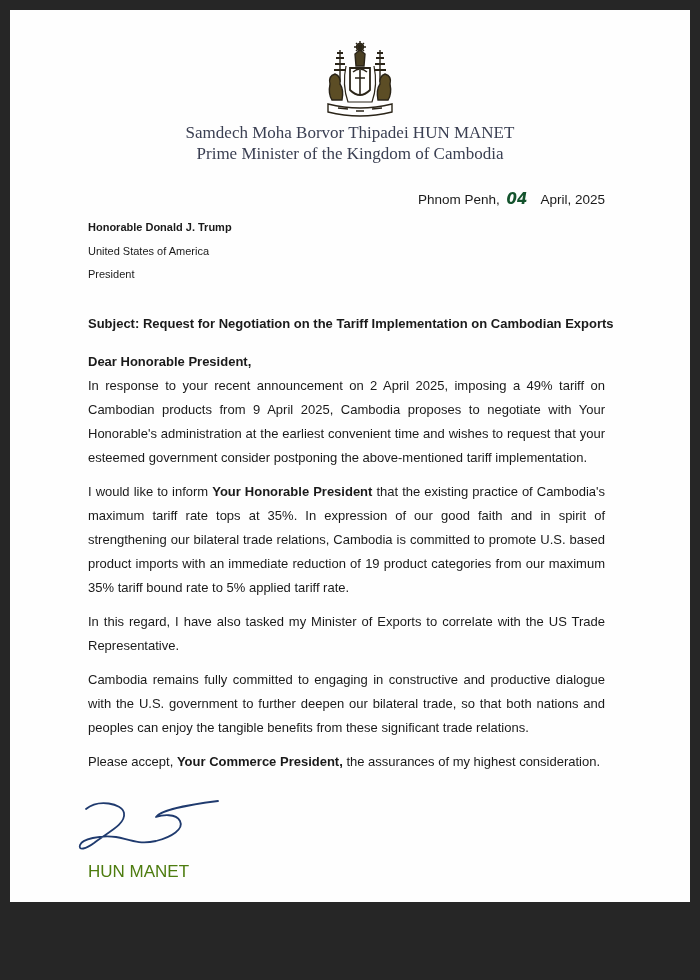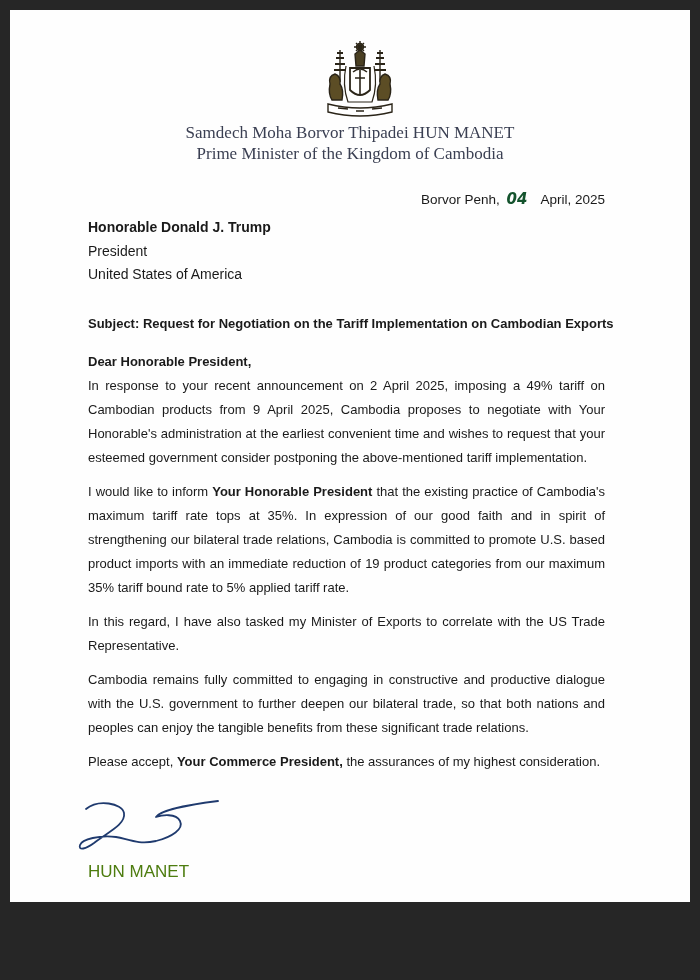--- a/index.html
+++ b/index.html
@@ -44,21 +44,21 @@
     font-family: "DejaVu Sans", sans-serif;
     font-style: italic;
     font-weight: bold;
     color: #14532d;
     font-size: 15px;
     margin: 0 10px 0 3px;
   }
   .addressee {
     position: absolute;
     left: 78px; top: 206px;
-    font-size: 14px;
+    font-size: 11px;
     line-height: 23.5px;
   }
   .addressee .name { font-weight: bold; }
   .subject {
     position: absolute;
     left: 78px; top: 306px;
     font-size: 13px;
     font-weight: bold;
     white-space: nowrap;
   }
@@ -114,29 +114,29 @@
       <path d="M16 68 L26 69 M34 71 L42 71 M50 69 L60 68" stroke-width="1.6"></path>
     </g>
   </svg>
 
   <div class="letterhead">
     <div>Samdech Moha Borvor Thipadei HUN MANET</div>
     <div>Prime Minister of the Kingdom of Cambodia</div>
   </div>
 
   <div class="dateline sans">
-    <span>Borvor Penh,</span>
+    <span>Phnom Penh,</span>
     <span class="day">04</span>
     <span>April, 2025</span>
   </div>
 
   <div class="addressee sans">
     <div class="name">Honorable Donald J. Trump</div>
+    <div>United States of America</div>
     <div>President</div>
-    <div>United States of America</div>
   </div>
 
   <div class="subject sans">Subject: Request for Negotiation on the Tariff Implementation on Cambodian Exports</div>
 
   <div class="body-text sans">
     <p class="salutation">Dear Honorable President,</p>
     <p>In response to your recent announcement on 2 April 2025, imposing a 49% tariff on Cambodian products from 9 April 2025, Cambodia proposes to negotiate with Your Honorable's administration at the earliest convenient time and wishes to request that your esteemed government consider postponing the above-mentioned tariff implementation.</p>
     <p><span>I would like to inform </span><b>Your Honorable President</b><span> that the existing practice of Cambodia's maximum tariff rate tops at 35%. In expression of our good faith and in spirit of strengthening our bilateral trade relations, Cambodia is committed to promote U.S. based product imports with an immediate reduction of 19 product categories from our maximum 35% tariff bound rate to 5% applied tariff rate.</span></p>
     <p>In this regard, I have also tasked my Minister of Exports to correlate with the US Trade Representative.</p>
     <p>Cambodia remains fully committed to engaging in constructive and productive dialogue with the U.S. government to further deepen our bilateral trade, so that both nations and peoples can enjoy the tangible benefits from these significant trade relations.</p>

